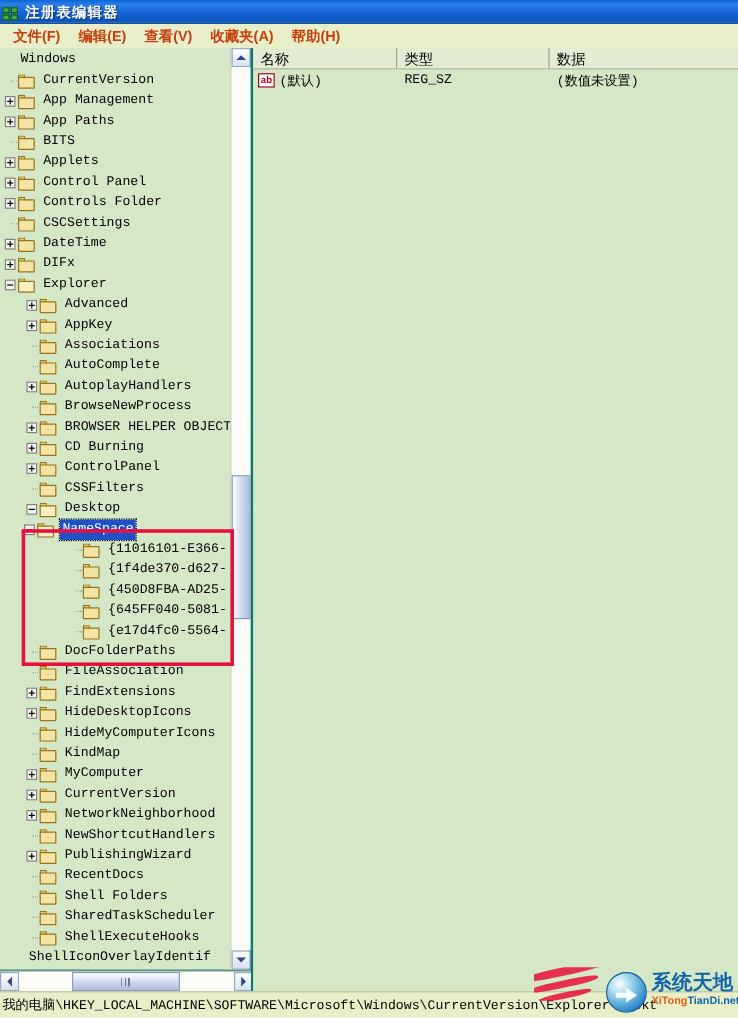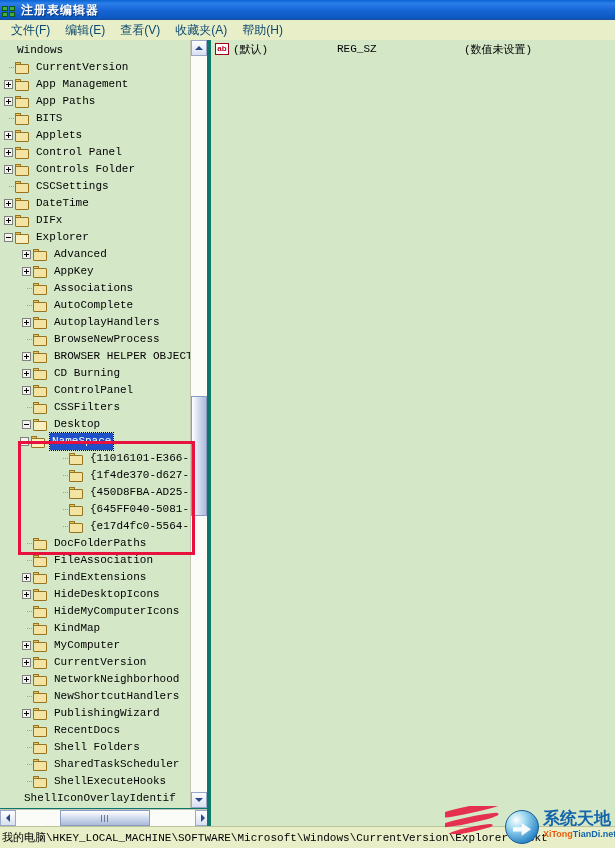--- a/index.html
+++ b/index.html
@@ -45,40 +45,41 @@
 
   
   .menubar {
     height: 21px;
     background: #e8eec8;
     display: flex; align-items: center;
     padding-left: 5px;
     border-bottom: 1px solid #c8cfa8;
   }
   .menu-item {
-    font-size: 12px; color: #0c4a6e;
+    font-size: 12px; color: #c2410c;
     padding: 2px 9px 2px 6px;
     white-space: nowrap;
     cursor: default;
+    font-weight: bold;
   }
 
   
   .body {
     position: absolute;
     top: 40px; left: 0;
     width: 615px; height: 786px;
     display: flex;
   }
 
   
   .tree-pane {
     position: relative;
     width: 211px;
     background: #0f766e;
-    border-right: 4px solid #0f766e;
+    border-right: 2px solid #0f766e;
     overflow: hidden;
   }
   .tree-scroll-area {
     position: absolute;
     top: 0; left: 0;
     width: 193px; height: 768px;
     overflow: hidden;
     background: #d4e8c8;
   }
   .tree {
@@ -772,20 +773,25 @@
             <span class="grip"></span>
           </div>
         </div>
         <div class="sb-btn rgt">
           <span class="sb-arrow right"></span>
         </div>
       </div>
     </div>
 
     <div class="list-pane">
+      <div class="list-header">
+        <div class="col-head col-name">名称</div>
+        <div class="col-head col-type">类型</div>
+        <div class="col-head col-data">数据</div>
+      </div>
       <div class="list-rows" id="list-rows">
           <div class="list-row">
             <div class="cell name">
               <span class="ab-icon">ab</span>
               <span>(默认)</span>
             </div>
             <div class="cell type">REG_SZ</div>
             <div class="cell data">(数值未设置)</div>
           </div>
         </div>

